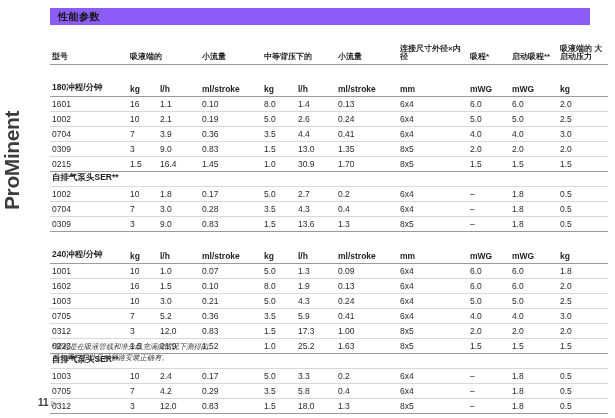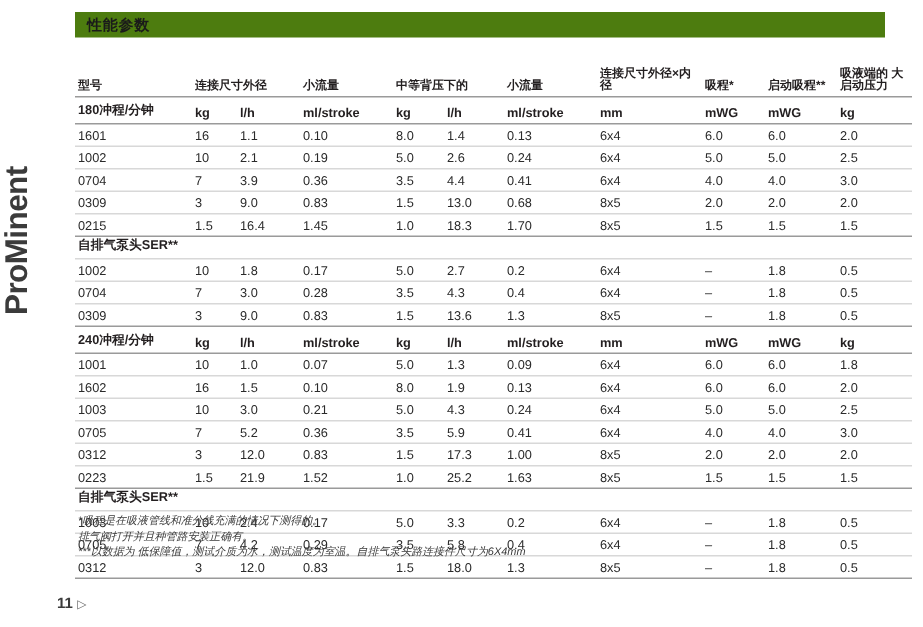--- a/index.html
+++ b/index.html
@@ -39,21 +39,21 @@
     color: #3b3b3b;
   }
   
   .content {
     position: absolute;
     left: 50px;
     top: 8px;
     width: 540px;
   }
   .title-bar {
-    background: #4d7c0f;
+    background: #8b5cf6;
     height: 17px;
     display: flex;
     align-items: center;
     padding-left: 8px;
     font-size: 10px;
     font-weight: bold;
     color: #1a1a1a;
     letter-spacing: 0.5px;
   }
   table.spec {
@@ -75,21 +75,21 @@
     padding-bottom: 2px;
     white-space: normal;
   }
   tr.header-row td.tall {
     height: 36px;
   }
   tr.unit-row td {
     font-weight: bold;
     font-size: 8.5px;
     border-bottom: 1px solid #9a9a9a;
-    padding-top: 3px;
+    padding-top: 17px;
     padding-bottom: 2px;
   }
   tr.data-row td {
     border-bottom: 1px solid #d8d8d8;
     padding-top: 2px;
     padding-bottom: 2px;
     font-size: 8.5px;
     color: #2a2a2a;
   }
   tr.data-row.thick td {
@@ -169,21 +169,21 @@
           <col class="col-f">
           <col class="col-g">
           <col class="col-h">
         <col class="col-i">
           <col class="col-j">
           <col class="col-k">
       </colgroup>
       <tbody>
         <tr class="header-row">
           <td class="tall">型号</td>
-          <td colspan="2">连接尺寸外径</td>
+          <td colspan="2">吸液端的</td>
           <td>小流量</td>
           <td colspan="2">中等背压下的</td>
           <td>小流量</td>
           <td>连接尺寸外径×内径</td>
           <td>吸程*</td>
           <td>启动吸程**</td>
           <td>吸液端的  大启动压力</td>
         </tr>
 
         <tr class="unit-row">
@@ -239,33 +239,33 @@
           <td>4.0</td>
           <td>3.0</td>
         </tr>
         <tr class="data-row">
           <td>0309</td>
           <td>3</td>
           <td>9.0</td>
           <td>0.83</td>
           <td>1.5</td>
           <td>13.0</td>
-          <td>0.68</td>
+          <td>1.35</td>
           <td>8x5</td>
           <td>2.0</td>
           <td>2.0</td>
           <td>2.0</td>
         </tr>
         <tr class="data-row thick">
           <td>0215</td>
           <td>1.5</td>
           <td>16.4</td>
           <td>1.45</td>
           <td>1.0</td>
-          <td>18.3</td>
+          <td>30.9</td>
           <td>1.70</td>
           <td>8x5</td>
           <td>1.5</td>
           <td>1.5</td>
           <td>1.5</td>
         </tr>
 
         <tr class="sub-head">
           <td colspan="11">自排气泵头SER**</td>
         </tr>
@@ -444,20 +444,19 @@
           <td>1.8</td>
           <td>0.5</td>
         </tr>
       </tbody>
     </table>
   </div>
 
   <div class="notes">
     <div>*吸程是在吸液管线和准分线充满的情况下测得的。</div>
     <div>  排气阀打开并且种管路安装正确有。</div>
-    <div>***以数据为   低保障值，测试介质为水，测试温度为室温。自排气泵头路连接件尺寸为6X4mm</div>
   </div>
 
   <div class="page-num">
     <span>11</span><span class="arrow">▷</span>
   </div>
 
 </div>
 
 </body></html>

